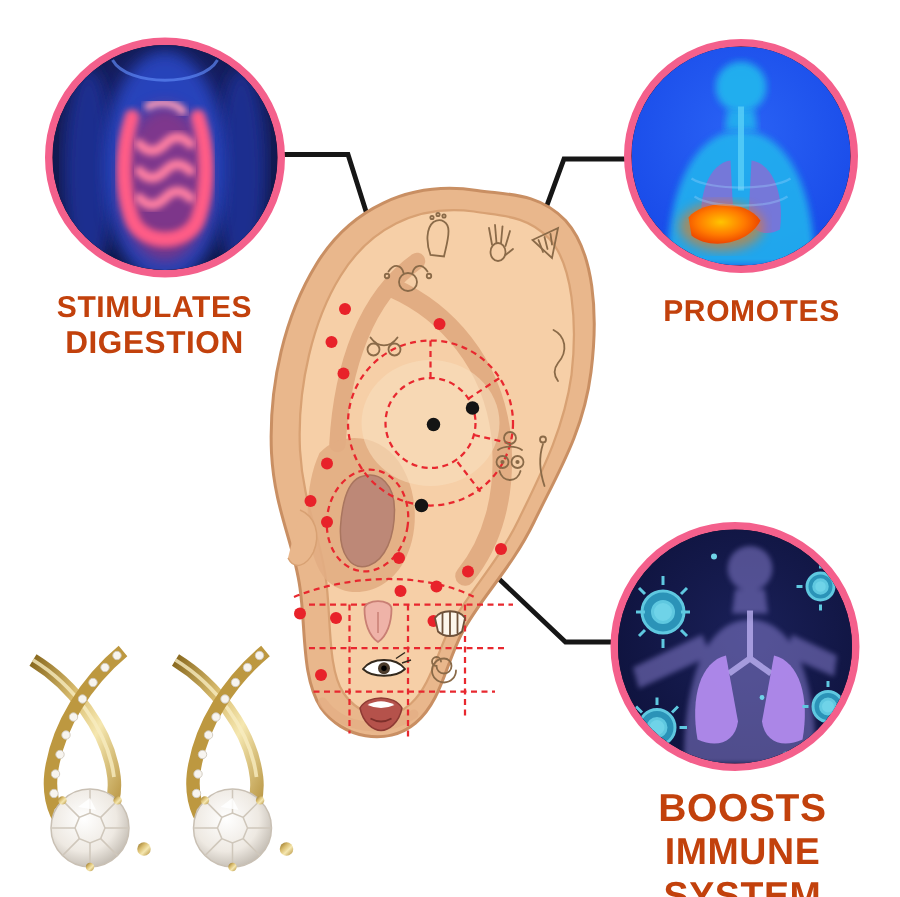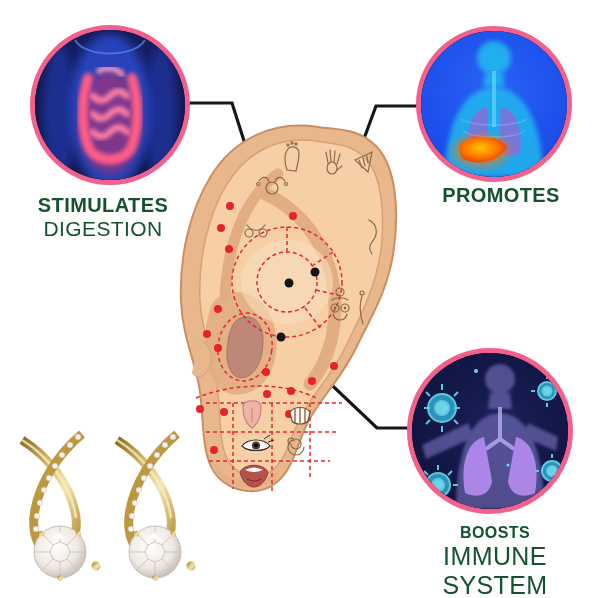--- a/index.html
+++ b/index.html
@@ -7,27 +7,27 @@
     width:600px;height:598px;position:relative;overflow:hidden;
     background:#ffffff;font-family:"Liberation Sans",sans-serif;
   }
   .stage{position:absolute;inset:0;}
   svg{display:block;}
   .benefit-circle{
     position:absolute;border-radius:50%;overflow:hidden;
     border:5px solid #f4608c;box-sizing:border-box;background:#0a0d28;
   }
   .benefit-label{
-    position:absolute;text-align:center;color:#14532d;line-height:1.15;
+    position:absolute;text-align:center;color:#c2410c;line-height:1.15;
   }
   .benefit-label .l1{font-weight:700;letter-spacing:.4px;}
-  .benefit-label .l2{font-weight:400;letter-spacing:.4px;text-align:center;}
+  .benefit-label .l2{font-weight:700;letter-spacing:.4px;text-align:center;}
   .lbl-side .l1{font-size:20px;}
   .lbl-side .l2{font-size:21px;}
-  .lbl-bottom .l1{font-size:16px;}
+  .lbl-bottom .l1{font-size:26px;}
   .lbl-bottom .l2{font-size:25px;}
 </style>
 </head>
 <body>
 
 <div class="stage">
 
   <svg width="600" height="598" viewBox="0 0 600 598" style="position:absolute;left:0;top:0;">
 
     <g stroke="#161616" stroke-width="3.2" fill="none">
@@ -233,21 +233,21 @@
       <path d="M 64 42 L 82 42 L 84 56 L 62 56 Z" fill="#24b7ee" opacity="0.85" filter="url(#blur2)"></path>
       <path d="M 24 146 C 24 92, 44 56, 73 56 C 102 56, 122 92, 122 146 Z" fill="#24b7ee" opacity="0.85" filter="url(#blur2)"></path>
       <path d="M 73 40 L 73 96" stroke="#5ad0f8" stroke-width="4" opacity="0.8"></path>
       <path d="M 66 76 C 52 78, 44 98, 47 122 C 56 127, 66 124, 68 114 Z" fill="#7e72d6" opacity="0.9"></path>
       <path d="M 80 76 C 94 78, 102 98, 99 122 C 90 127, 80 124, 78 114 Z" fill="#7e72d6" opacity="0.9"></path>
       <ellipse cx="60" cy="120" rx="28" ry="16" fill="#ff7a00" opacity="0.6" filter="url(#blur2b)"></ellipse>
       <path d="M 38 114 C 48 102, 76 102, 86 116 C 78 132, 52 136, 40 126 Z" fill="url(#liverG)"></path>
       <path d="M 40 88 C 52 96, 94 96, 106 88 M 42 100 C 54 108, 92 108, 104 100" stroke="#9fd4ff" stroke-width="1.5" fill="none" opacity="0.35"></path>
     </svg>
   </div>
-  <div class="benefit-label lbl-side" style="left:401px;top:184px;width:200px;">
+  <div class="benefit-label lbl-side" style="left:401px;top:197px;width:200px;">
     <div class="l1">PROMOTES</div>
   </div>
 
   <div class="benefit-circle" style="left:407px;top:348px;width:166px;height:166px;">
     <svg width="156" height="156" viewBox="0 0 156 156">
       <defs>
         <radialGradient id="bg3" cx="55%" cy="45%" r="75%">
           <stop offset="0%" stop-color="#1a2058"></stop>
             <stop offset="100%" stop-color="#0c1038"></stop>
         </radialGradient>

